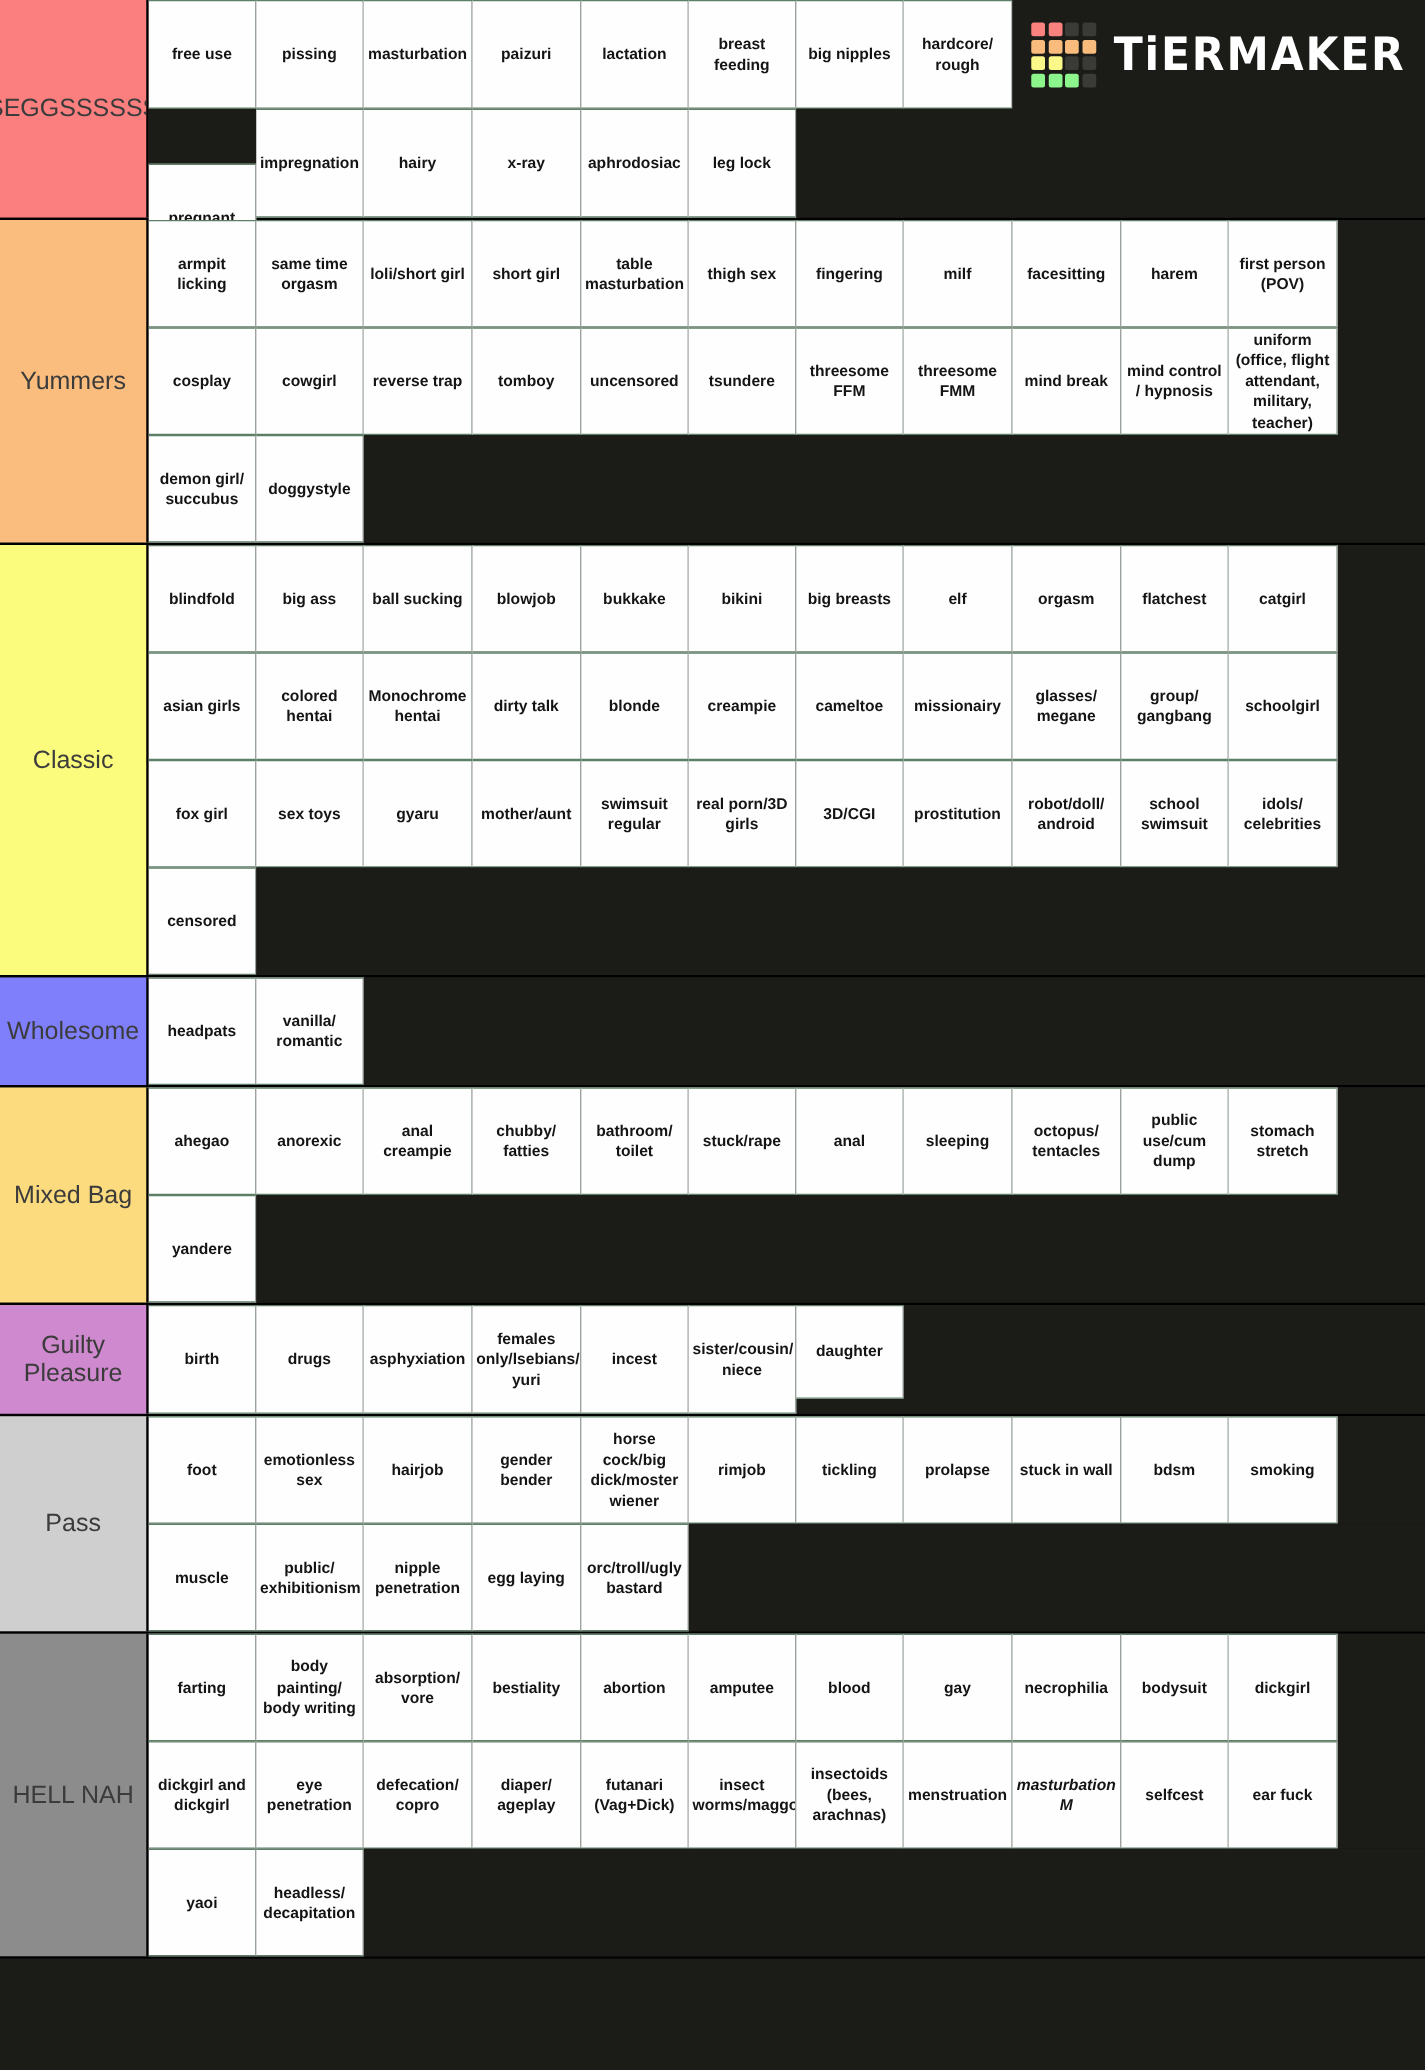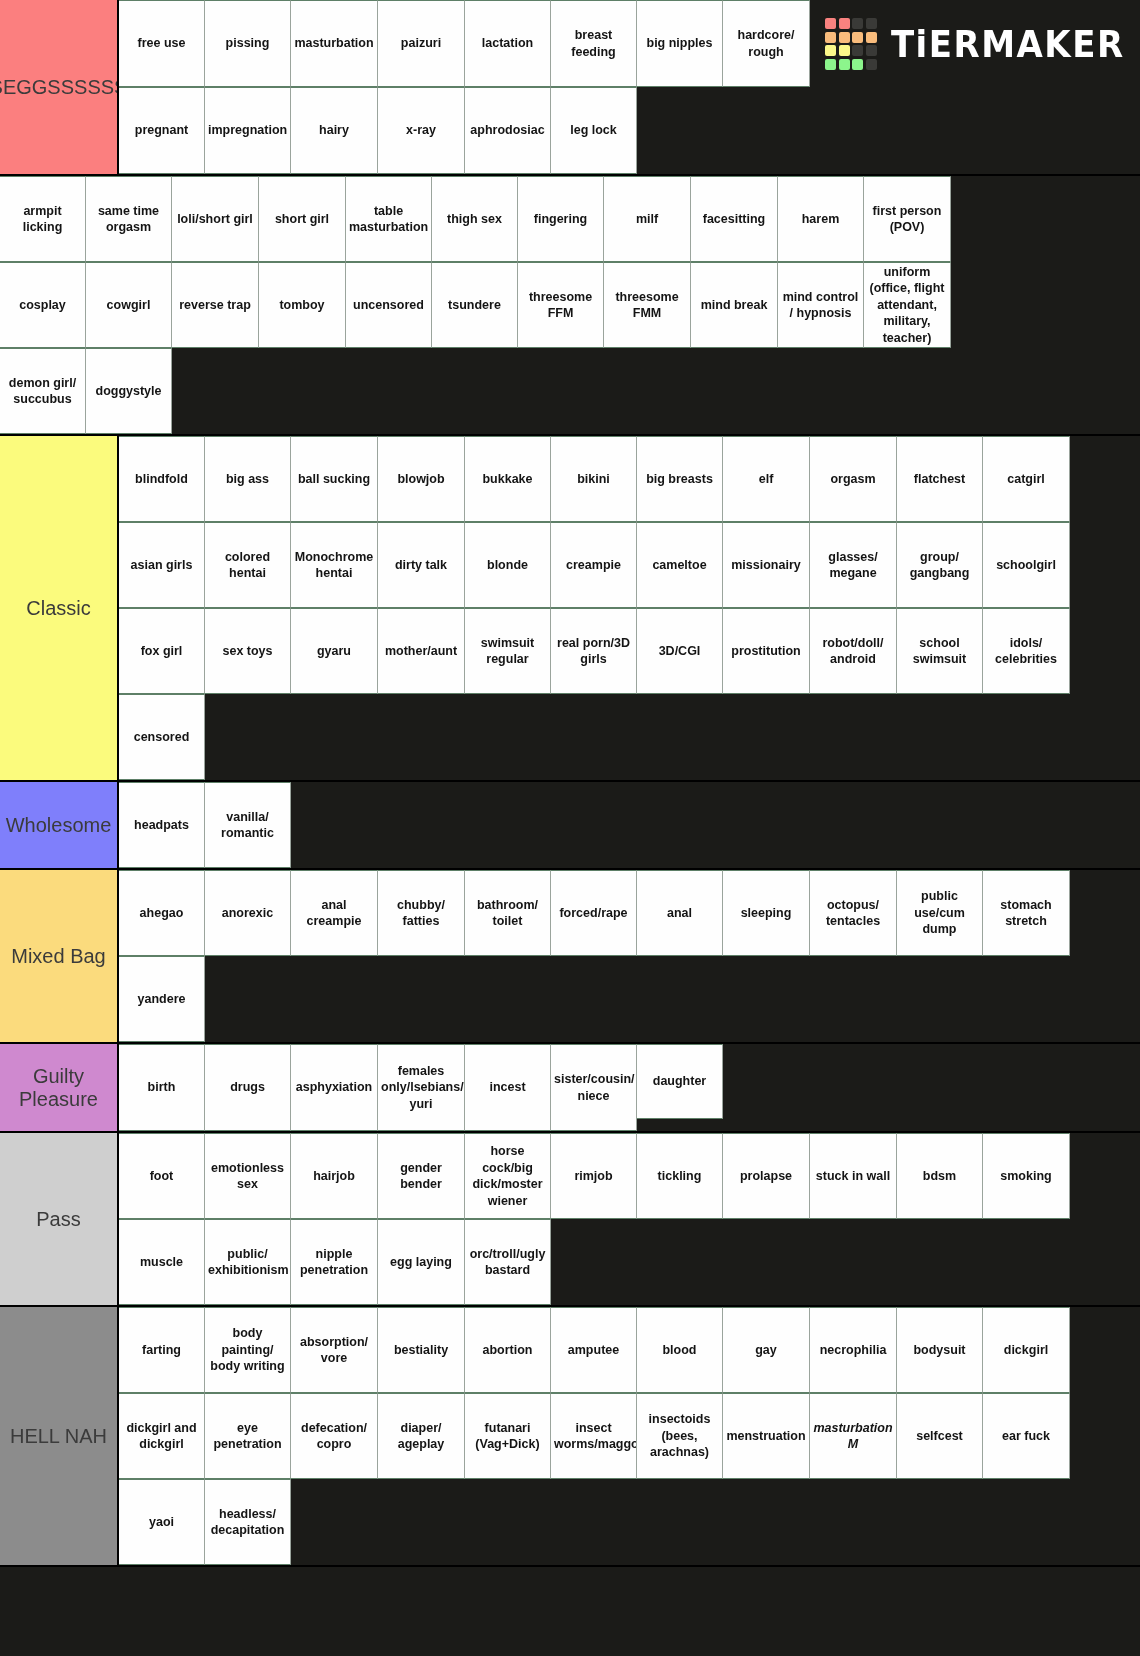--- a/index.html
+++ b/index.html
@@ -126,21 +126,21 @@
             </div>
             <div class="cell" style="width: 86px; min-width: 86px; height: 87px;">
               <span>big nipples</span>
             </div>
             <div class="cell" style="width: 87px; min-width: 87px; height: 87px;">
               <span>hardcore/ rough</span>
             </div>
             <div class="filler"></div>
           </div>
           <div class="tier-line" style="height: 87px;">
-            <div class="cell" style="width: 86px; min-width: 86px; height: 87px;">
+            <div class="cell" style="width: 86px; min-width: 86px; height: 87px; margin-top: 44px;">
               <span>pregnant</span>
             </div>
             <div class="cell" style="width: 86px; min-width: 86px; height: 87px;">
               <span>impregnation</span>
             </div>
             <div class="cell" style="width: 87px; min-width: 87px; height: 87px;">
               <span>hairy</span>
             </div>
             <div class="cell" style="width: 87px; min-width: 87px; height: 87px;">
               <span>x-ray</span>
@@ -149,20 +149,21 @@
               <span>aphrodosiac</span>
             </div>
             <div class="cell" style="width: 86px; min-width: 86px; height: 87px;">
               <span>leg lock</span>
             </div>
             <div class="filler"></div>
           </div>
         </div>
       </div>
       <div class="tier-row">
+        <div class="tier-label" style="background: rgb(251, 189, 125); height: 258px;">Yummers</div>
         <div class="tier-body">
           <div class="tier-line" style="height: 86px;">
             <div class="cell" style="width: 86px; min-width: 86px; height: 86px;">
               <span>armpit licking</span>
             </div>
             <div class="cell" style="width: 86px; min-width: 86px; height: 86px;">
               <span>same time orgasm</span>
             </div>
             <div class="cell" style="width: 87px; min-width: 87px; height: 86px;">
               <span>loli/short girl</span>
@@ -381,21 +382,21 @@
             <div class="cell" style="width: 87px; min-width: 87px; height: 86px;">
               <span>anal creampie</span>
             </div>
             <div class="cell" style="width: 87px; min-width: 87px; height: 86px;">
               <span>chubby/ fatties</span>
             </div>
             <div class="cell" style="width: 86px; min-width: 86px; height: 86px;">
               <span>bathroom/ toilet</span>
             </div>
             <div class="cell" style="width: 86px; min-width: 86px; height: 86px;">
-              <span>forced/rape</span>
+              <span>stuck/rape</span>
             </div>
             <div class="cell" style="width: 86px; min-width: 86px; height: 86px;">
               <span>anal</span>
             </div>
             <div class="cell" style="width: 87px; min-width: 87px; height: 86px;">
               <span>sleeping</span>
             </div>
             <div class="cell" style="width: 87px; min-width: 87px; height: 86px;">
               <span>octopus/ tentacles</span>
             </div>

